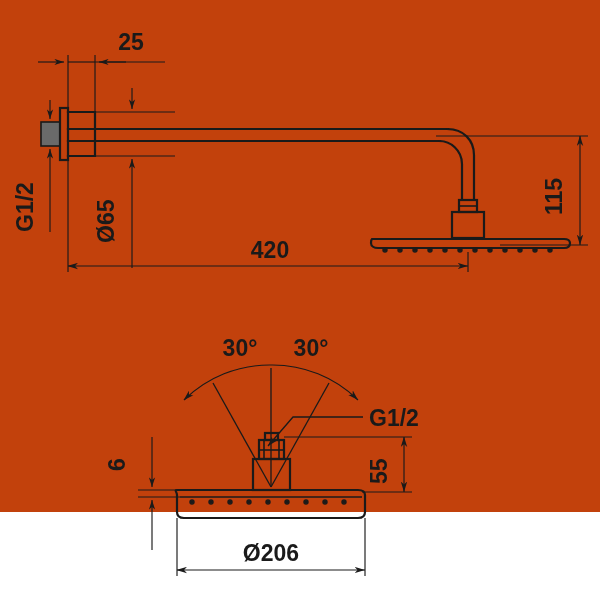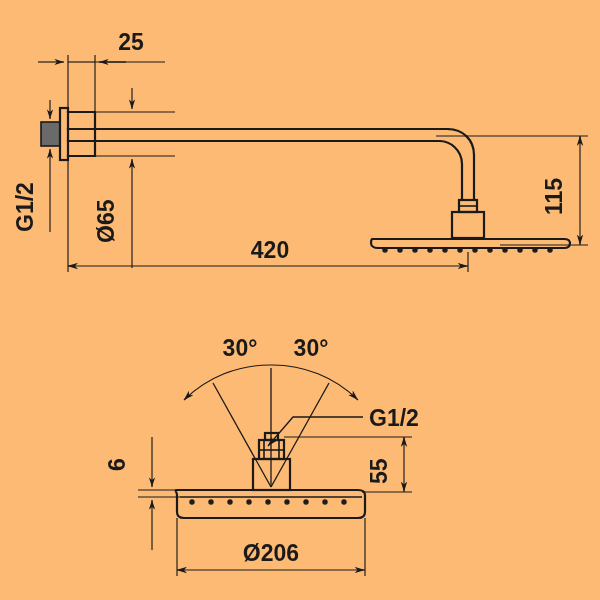--- a/index.html
+++ b/index.html
@@ -10,22 +10,22 @@
   }
   body {
     width: 600px;
     height: 600px;
     font-family: "Liberation Sans", sans-serif;
     overflow: hidden;
   }
   #drawing-root {
     position: relative;
     width: 600px;
-    height: 600px;
-    background: #fdba74;
+    height: 512px;
+    background: #c2410c;
   }
   svg.sheet {
     display: block;
     width: 600px;
     height: 600px;
   }
   .dimtext {
     font-family: "Liberation Sans", sans-serif;
     font-weight: bold;
     font-size: 23px;

